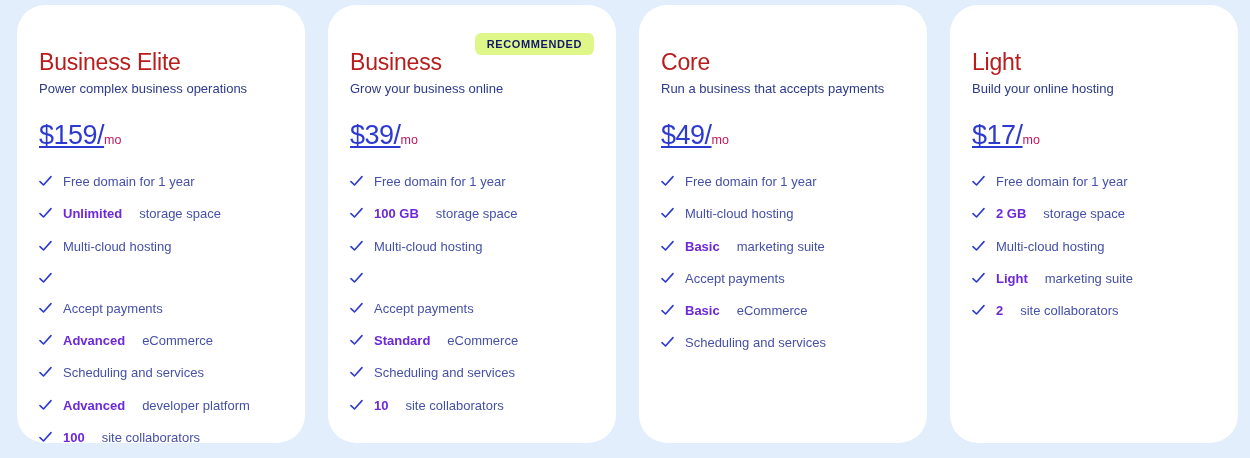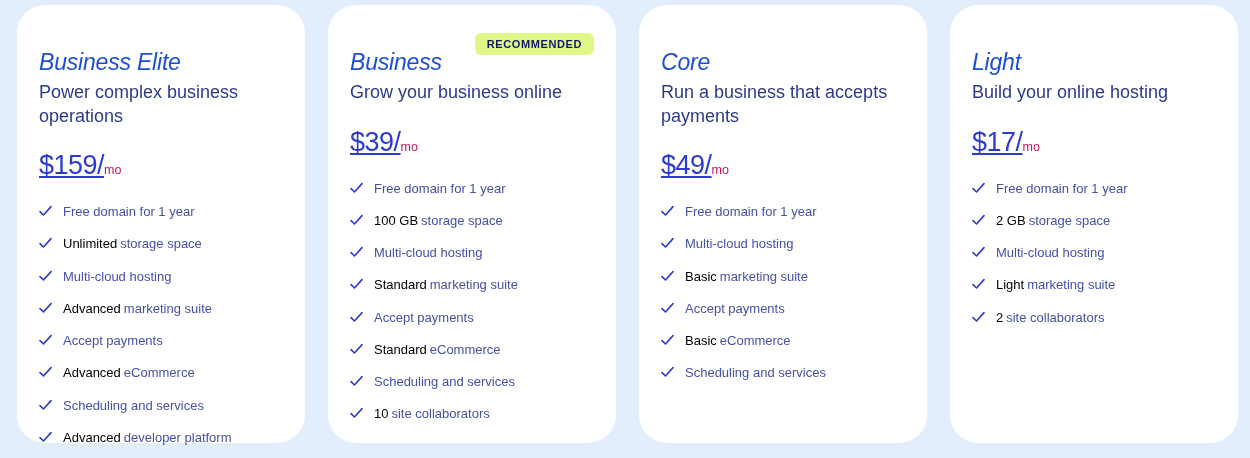--- a/index.html
+++ b/index.html
@@ -42,29 +42,28 @@
     font-size: 11px;
     font-weight: bold;
     letter-spacing: 0.6px;
     padding: 6px 12px 5px 12px;
     border-radius: 6px;
     line-height: 1;
     text-align: right;
   }
   .plan-title {
     font-size: 23px;
-    color: #1d4ed8;
+    color: #b91c1c;
     line-height: 1.1;
     margin: 0 0 6px 0;
     font-weight: normal;
     letter-spacing: -0.2px;
-    font-style: italic;
   }
   .plan-subtitle {
-    font-size: 18px;
+    font-size: 13px;
     color: #2d3a8c;
     margin: 0 0 22px 0;
     line-height: 1.3;
   }
   .price-row {
     margin: 0 0 23px 0;
     color: #2d3ad0;
     white-space: nowrap;
   }
   .price-amount {
@@ -91,23 +90,23 @@
   }
   .check-icon {
     flex: 0 0 auto;
     width: 13px;
     height: 13px;
     margin-right: 11px;
     margin-top: 1px;
   }
   .check-icon svg { display: block; }
   .feature-strong {
-    font-weight: normal;
-    color: #000000;
-    margin-right: 3px;
+    font-weight: bold;
+    color: #6d28d9;
+    margin-right: 17px;
   }
   .feature-text { color: #4550a8; }
 </style>
 </head>
 <body>
 
 <div class="pricing-grid" id="grid">
     <div class="plan-card">
       <h2 class="plan-title">Business Elite</h2>
       <p class="plan-subtitle">Power complex business operations</p>
@@ -136,21 +135,20 @@
             </svg>
           </span>
           <span><span class="feature-text">Multi-cloud hosting</span></span>
         </li>
         <li class="feature-item">
           <span class="check-icon">
             <svg width="13" height="13" viewBox="0 0 13 13" fill="none">
               <path d="M1 6.6 L4.5 10 L12 1.6" stroke="#2d3ad0" stroke-width="1.6" stroke-linecap="round" stroke-linejoin="round"></path>
             </svg>
           </span>
-          <span><span class="feature-strong">Advanced</span><span class="feature-text">marketing suite</span></span>
         </li>
         <li class="feature-item">
           <span class="check-icon">
             <svg width="13" height="13" viewBox="0 0 13 13" fill="none">
               <path d="M1 6.6 L4.5 10 L12 1.6" stroke="#2d3ad0" stroke-width="1.6" stroke-linecap="round" stroke-linejoin="round"></path>
             </svg>
           </span>
           <span><span class="feature-text">Accept payments</span></span>
         </li>
         <li class="feature-item">
@@ -216,21 +214,20 @@
             </svg>
           </span>
           <span><span class="feature-text">Multi-cloud hosting</span></span>
         </li>
         <li class="feature-item">
           <span class="check-icon">
             <svg width="13" height="13" viewBox="0 0 13 13" fill="none">
               <path d="M1 6.6 L4.5 10 L12 1.6" stroke="#2d3ad0" stroke-width="1.6" stroke-linecap="round" stroke-linejoin="round"></path>
             </svg>
           </span>
-          <span><span class="feature-strong">Standard</span><span class="feature-text">marketing suite</span></span>
         </li>
         <li class="feature-item">
           <span class="check-icon">
             <svg width="13" height="13" viewBox="0 0 13 13" fill="none">
               <path d="M1 6.6 L4.5 10 L12 1.6" stroke="#2d3ad0" stroke-width="1.6" stroke-linecap="round" stroke-linejoin="round"></path>
             </svg>
           </span>
           <span><span class="feature-text">Accept payments</span></span>
         </li>
         <li class="feature-item">

